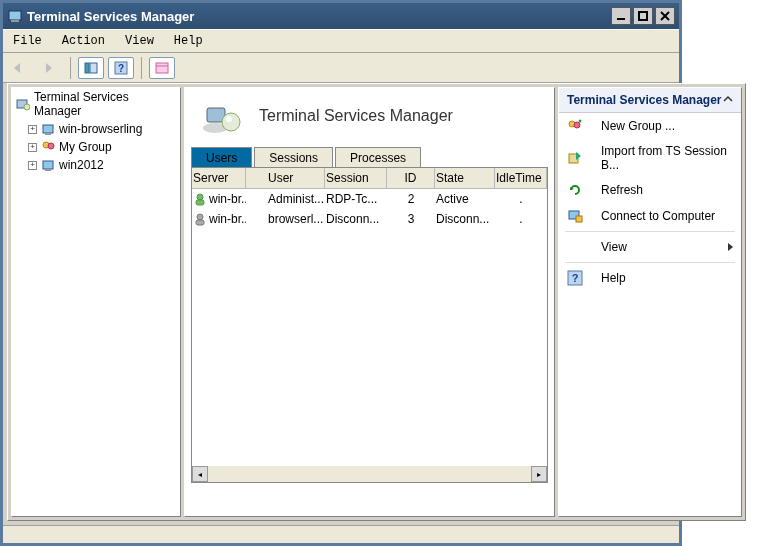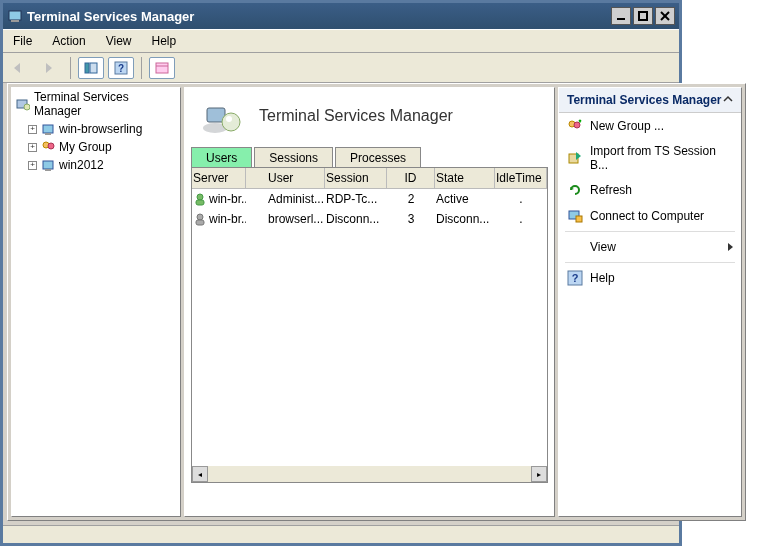--- a/index.html
+++ b/index.html
@@ -2,21 +2,21 @@
 <html><head>
 <meta charset="utf-8">
 <style>
   * { box-sizing: border-box; }
   html, body { margin:0; padding:0; font-family: "Segoe UI", Tahoma, sans-serif; font-size:12px; background:#fff; }
   .window { width:682px; height:546px; border:3px solid #5a7aa0; background:#d4d0c8; position:relative; display:flex; flex-direction:column; }
   .titlebar { background: linear-gradient(180deg,#3b5e87,#2f4f6f); height:26px; display:flex; align-items:center; color:#fff; font-size:13px; }
   .titlebar .icon { margin:0 5px; display:inline-block; }
   .titlebar .title-text { flex:1; font-weight:bold; }
   .winbtn { width:20px; height:18px; background:#cfcfcf; border:1px solid #555; margin-right:2px; display:flex; align-items:center; justify-content:center; font-weight:bold; }
-  .menubar { background:#ece9d8; height:24px; display:flex; align-items:center; border-top:1px solid #fff; border-bottom:1px solid #a0a0a0; }
+  .menubar { background:#ece9d8; height:24px; display:flex; align-items:center; border-top:1px solid #fff; border-bottom:1px solid #a0a0a0;font-family:Liberation Mono, monospace; }
   .menubar .mitem { padding:3px 10px; }
   .toolbar { background:#ece9d8; height:30px; display:flex; align-items:center; border-bottom:1px solid #a0a0a0; padding-left:4px; gap:4px; }
   .tbtn { width:26px; height:22px; border:1px solid transparent; display:flex; align-items:center; justify-content:center; border-radius:2px; }
   .tbtn.boxed { border:1px solid #7f9db9; background:#fff; }
   .tsep { width:1px; height:22px; background:#a0a0a0; margin:0 3px; }
 
   .workspace { flex:1; display:flex; padding:0 4px 4px 4px; gap:4px; min-height:0; }
   .stage { flex:1; display:flex; background:#d4d0c8; border:1px solid #808080; border-top-color:#fff; border-left-color:#fff; padding:3px; gap:3px; min-height:0; }
 
   .panel { background:#fff; border:1px solid #808080; border-top-color:#fff; border-left-color:#fff; display:flex; flex-direction:column; }
@@ -26,36 +26,36 @@
   .tree-icon { width:14px; height:14px; margin-right:4px; display:inline-flex; align-items:center; justify-content:center; }
   .indent { padding-left:16px; }
 
   .center { flex:1; position:relative; padding:6px; }
   .center-hdr { display:flex; align-items:center; margin:4px 2px 12px 2px; }
   .center-hdr .big-icon { width:40px; height:36px; margin-left:8px; margin-right:18px; }
   .center-hdr .htitle { font-size:16px; color:#333; }
 
   .tabs { display:flex; }
   .tab { padding:3px 14px; border:1px solid #888; border-bottom:none; background:#ece9d8; margin-right:2px; font-size:12px; position:relative; top:1px; }
-  .tab.active { background:#86efac; }
+  .tab.active { background:#0369a1; }
   .listbox { border:1px solid #888; background:#fff; height:316px; position:relative; display:flex; flex-direction:column; }
   .lheader { display:flex; background:#ece9d8; border-bottom:1px solid #bbb; }
   .lcell { border-right:1px solid #bbb; padding:3px 1px; font-size:12px; overflow:hidden; text-overflow:ellipsis; white-space:nowrap; }
   .lbody { flex:1; overflow:hidden; }
   .lrow { display:flex; }
   .lrow .lcell { border-right:none; }
   .lrow .ricon { width:14px; height:14px; margin-right:2px; display:inline-flex; align-items:center; justify-content:center; flex-shrink:0; }
   .scroll-h { height:16px; background:#ece9d8; display:flex; align-items:center; }
   .scroll-h .sbtn { width:16px; height:16px; border:1px solid #999; background:#ddd; display:flex; align-items:center; justify-content:center; font-size:8px; }
   .scroll-h .strack { flex:1; }
 
   .actions { width:184px; }
   .actions .ahdr { background:#ece9d8; border-bottom:1px solid #ccc; padding:5px 8px; font-weight:bold; }
   .actions .asub { background:#eef2f8; border-bottom:1px solid #ccc; padding:5px 8px; font-weight:bold; color:#0a2a66; display:flex; align-items:center; justify-content:space-between; }
-  .actions .aitem { padding:5px 8px; display:flex; align-items:center; gap:7px; }
+  .actions .aitem { padding:5px 8px; display:flex; align-items:center; gap:18px; }
   .actions .asep { margin:2px 6px; border-top:1px solid #ddd; }
   .aicon { width:16px; height:16px; display:inline-flex; align-items:center; justify-content:center; }
   .spacer { flex:1; }
 
   .c-server{width:54px;} .c-user{width:58px;margin-left:21px;} .c-session{width:62px;} .c-id{width:48px;text-align:center;} .c-state{width:60px;} .c-idle{width:52px;}
 
   .arrow-tri { width:0; height:0; border-top:4px solid transparent; border-bottom:4px solid transparent; border-left:5px solid #333; }
   .statusbar { height:18px; background:#ece9d8; border-top:1px solid #a0a0a0; }
 </style>
 </head>

